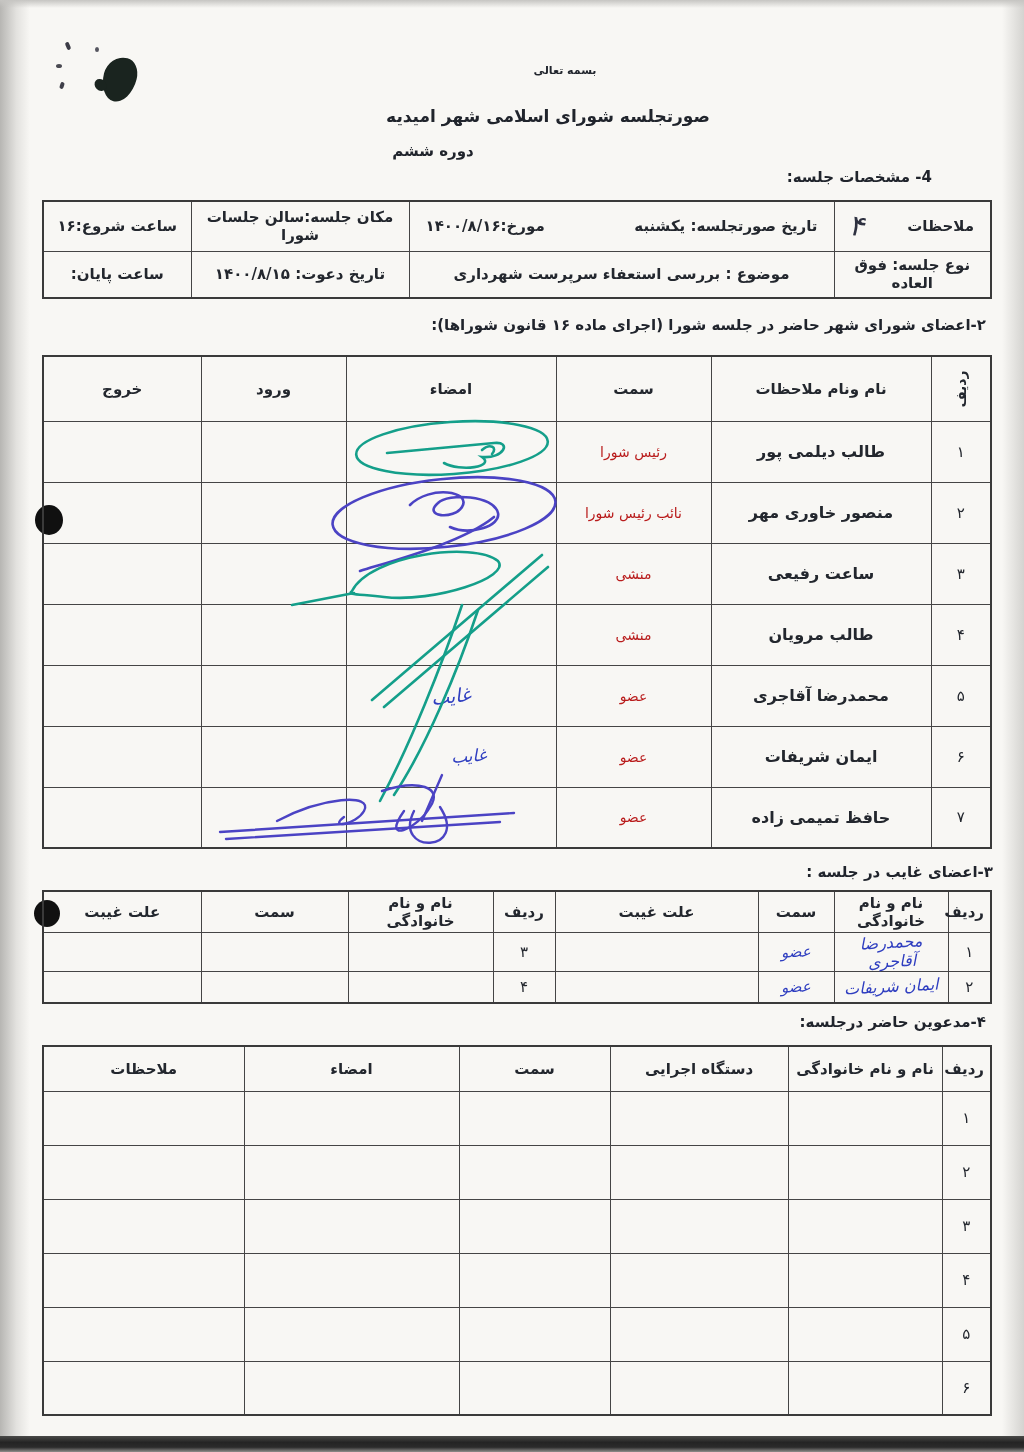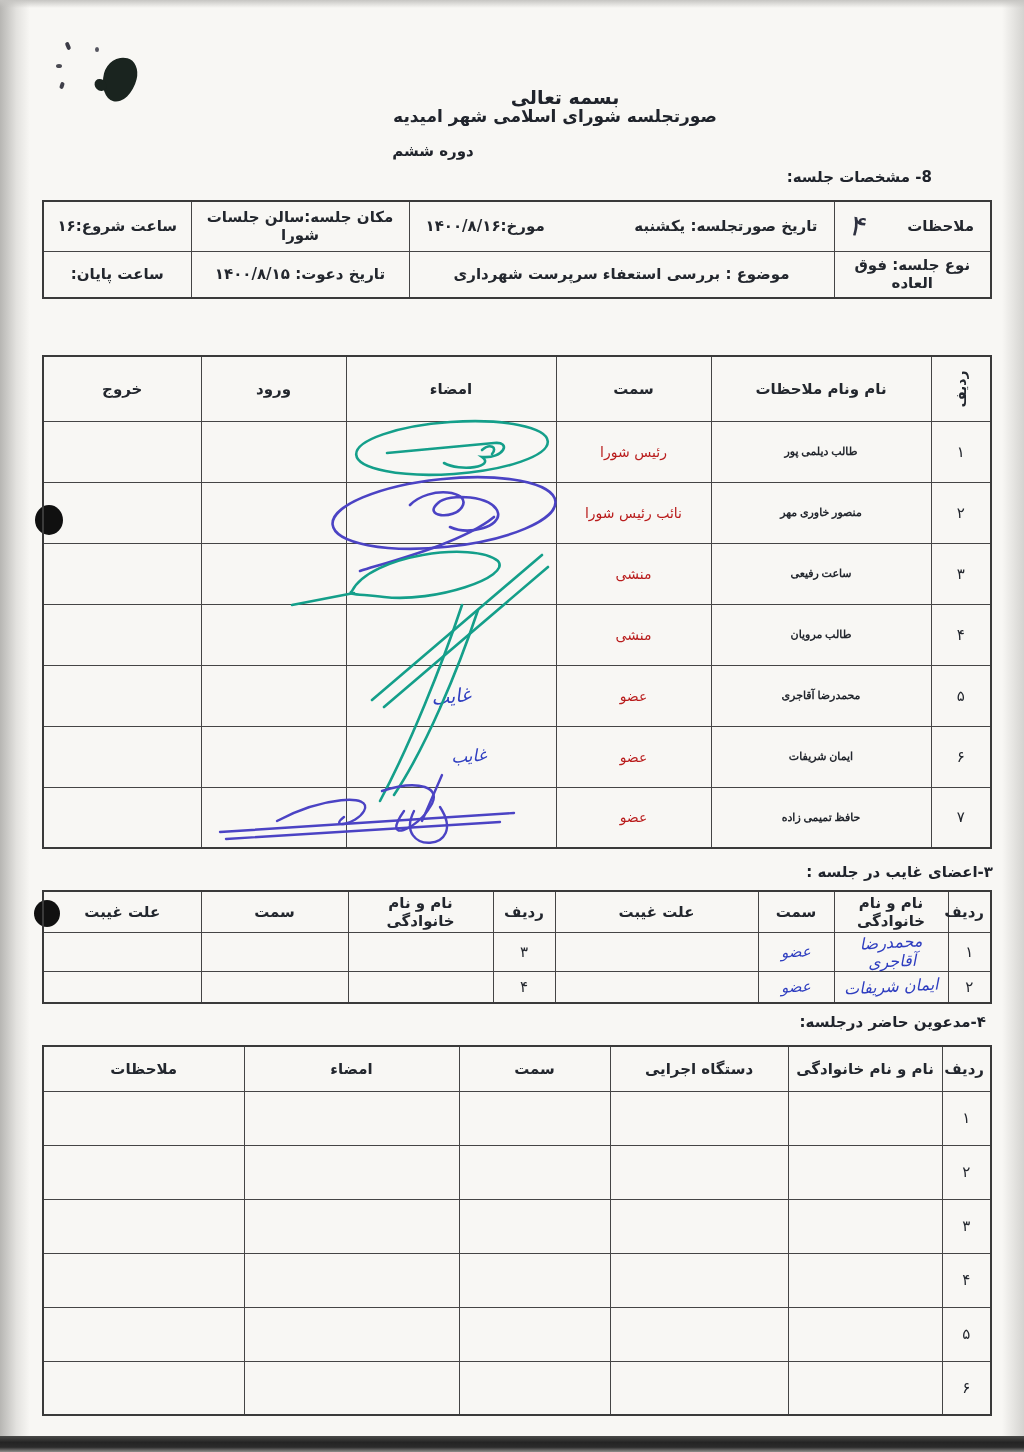--- a/index.html
+++ b/index.html
@@ -17,41 +17,41 @@
   .blob1{left:103px;top:57px;width:33px;height:45px;background:#1a241f;border-radius:58% 42% 52% 48% / 45% 40% 60% 55%;transform:rotate(14deg);}
   .blob1::after{content:"";position:absolute;left:-7px;top:27px;width:13px;height:11px;background:#1a241f;border-radius:50%;transform:rotate(30deg);}
   .speck1{left:66px;top:42px;width:4px;height:8px;background:#3c3c46;border-radius:2px;transform:rotate(-22deg);}
   .speck2{left:95px;top:47px;width:4px;height:5px;background:#55555f;border-radius:50%;}
   .speck3{left:56px;top:64px;width:6px;height:4px;background:#4a4a52;border-radius:50%;}
   .speck4{left:60px;top:82px;width:4px;height:7px;background:#3f3f49;border-radius:2px;transform:rotate(18deg);}
   .dot-a{left:35px;top:505px;width:28px;height:30px;background:#101010;border-radius:50%;}
   .dot-b{left:34px;top:900px;width:26px;height:27px;background:#111;border-radius:50%;}
   
   .hdr{position:absolute;direction:rtl;font-weight:700;color:#20242c;}
-  .h1{left:430px;top:86px;width:270px;text-align:center;font-size:19px;}
-  .h2{left:305px;top:106px;width:500px;text-align:center;font-size:17px;}
+  .h1{left:430px;top:64px;width:270px;text-align:center;font-size:11px;}
+  .h2{left:298px;top:106px;width:500px;text-align:center;font-size:17px;}
   .h3{left:360px;top:142px;width:146px;text-align:center;font-size:15px;}
   .sec-title{position:absolute;direction:rtl;font-size:15px;font-weight:700;color:#20242c;white-space:nowrap;}
   .t1{right:92px;top:168px;}
   .t2{right:38px;top:316px;}
   .t3{right:31px;top:863px;}
   .t4{right:38px;top:1013px;}
   
   table.tbl{position:absolute;border-collapse:collapse;table-layout:fixed;direction:rtl;font-size:15px;color:#23272e;background:transparent;border:2px solid #3a3a3a;}
   .tbl td{border:1.5px solid #454545;padding:0 6px;vertical-align:middle;text-align:center;overflow:visible;}
   .tbl .bold{font-weight:700;}
   .tbl1{left:42px;top:200px;width:948px;}
   .tbl2{left:42px;top:355px;width:948px;}
   .tbl3{left:42px;top:890px;width:948px;font-size:14px;}
   .tbl4{left:42px;top:1045px;width:948px;}
   .split{display:flex;justify-content:space-between;align-items:center;padding:0 10px;}
   .cell-right{text-align:right;padding-right:12px;}
   .hand-num{font-size:29px;font-weight:400;color:#2e3140;display:inline-block;transform:rotate(9deg) skewX(-6deg);line-height:1;}
   .rot{display:inline-block;transform:rotate(-90deg);font-weight:700;font-size:14px;letter-spacing:1px;}
-  .name-cell{text-align:right;padding-right:14px;font-weight:700;font-size:11px;font-family:Liberation Serif, serif;}
+  .name-cell{text-align:right;padding-right:14px;font-weight:700;font-size:16px;}
   .pos-cell{font-weight:400;font-size:14px;color:#b91c1c;}
   .absent-note{color:#2f3ec0;font-size:19px;font-style:italic;display:inline-block;transform:rotate(-7deg);font-weight:400;}
   .absent-note.small{font-size:17px;transform:rotate(-4deg) translateX(18px);}
   .hw{color:#2f3ec0;font-style:italic;font-weight:400;display:inline-block;transform:rotate(-3deg);}
   .hw-name{font-size:16px;}
   .hw-pos{font-size:15px;}
   
   .sig-overlay{position:absolute;left:42px;top:355px;width:948px;height:492px;pointer-events:none;}
 </style>
 </head>
@@ -65,21 +65,21 @@
     <div class="artifact speck2"></div>
     <div class="artifact speck3"></div>
     <div class="artifact speck4"></div>
     <div class="artifact dot-a"></div>
     <div class="artifact dot-b"></div>
 
     <div class="hdr h1">بسمه تعالی</div>
     <div class="hdr h2">صورتجلسه شورای اسلامی شهر امیدیه</div>
     <div class="hdr h3">دوره ششم</div>
 
-    <div class="sec-title t1">8- مشخصات جلسه:</div>
+    <div class="sec-title t1">4- مشخصات جلسه:</div>
     <table class="tbl tbl1">
       <colgroup>
           <col style="width:157px">
           <col style="width:425px">
           <col style="width:218px">
           <col style="width:148px">
         </colgroup>
       <tbody>
           <tr style="height:50px">
         <td>
@@ -99,20 +99,21 @@
       </tr>
       <tr style="height:47px">
         <td class="bold cell-right">نوع جلسه: فوق العاده</td>
         <td class="bold cell-right">موضوع : بررسی استعفاء سرپرست شهرداری</td>
         <td class="bold">تاریخ دعوت:  ۱۴۰۰/۸/۱۵</td>
         <td class="bold">ساعت پایان:</td>
       </tr>
     </tbody>
       </table>
 
+    <div class="sec-title t2">۲-اعضای شورای شهر حاضر در جلسه شورا (اجرای ماده ۱۶ قانون شوراها):</div>
     <table class="tbl tbl2">
       <colgroup>
           <col style="width:60px">
           <col style="width:220px">
           <col style="width:155px">
           <col style="width:210px">
           <col style="width:145px">
           <col style="width:158px">
         </colgroup>
       <tbody>

